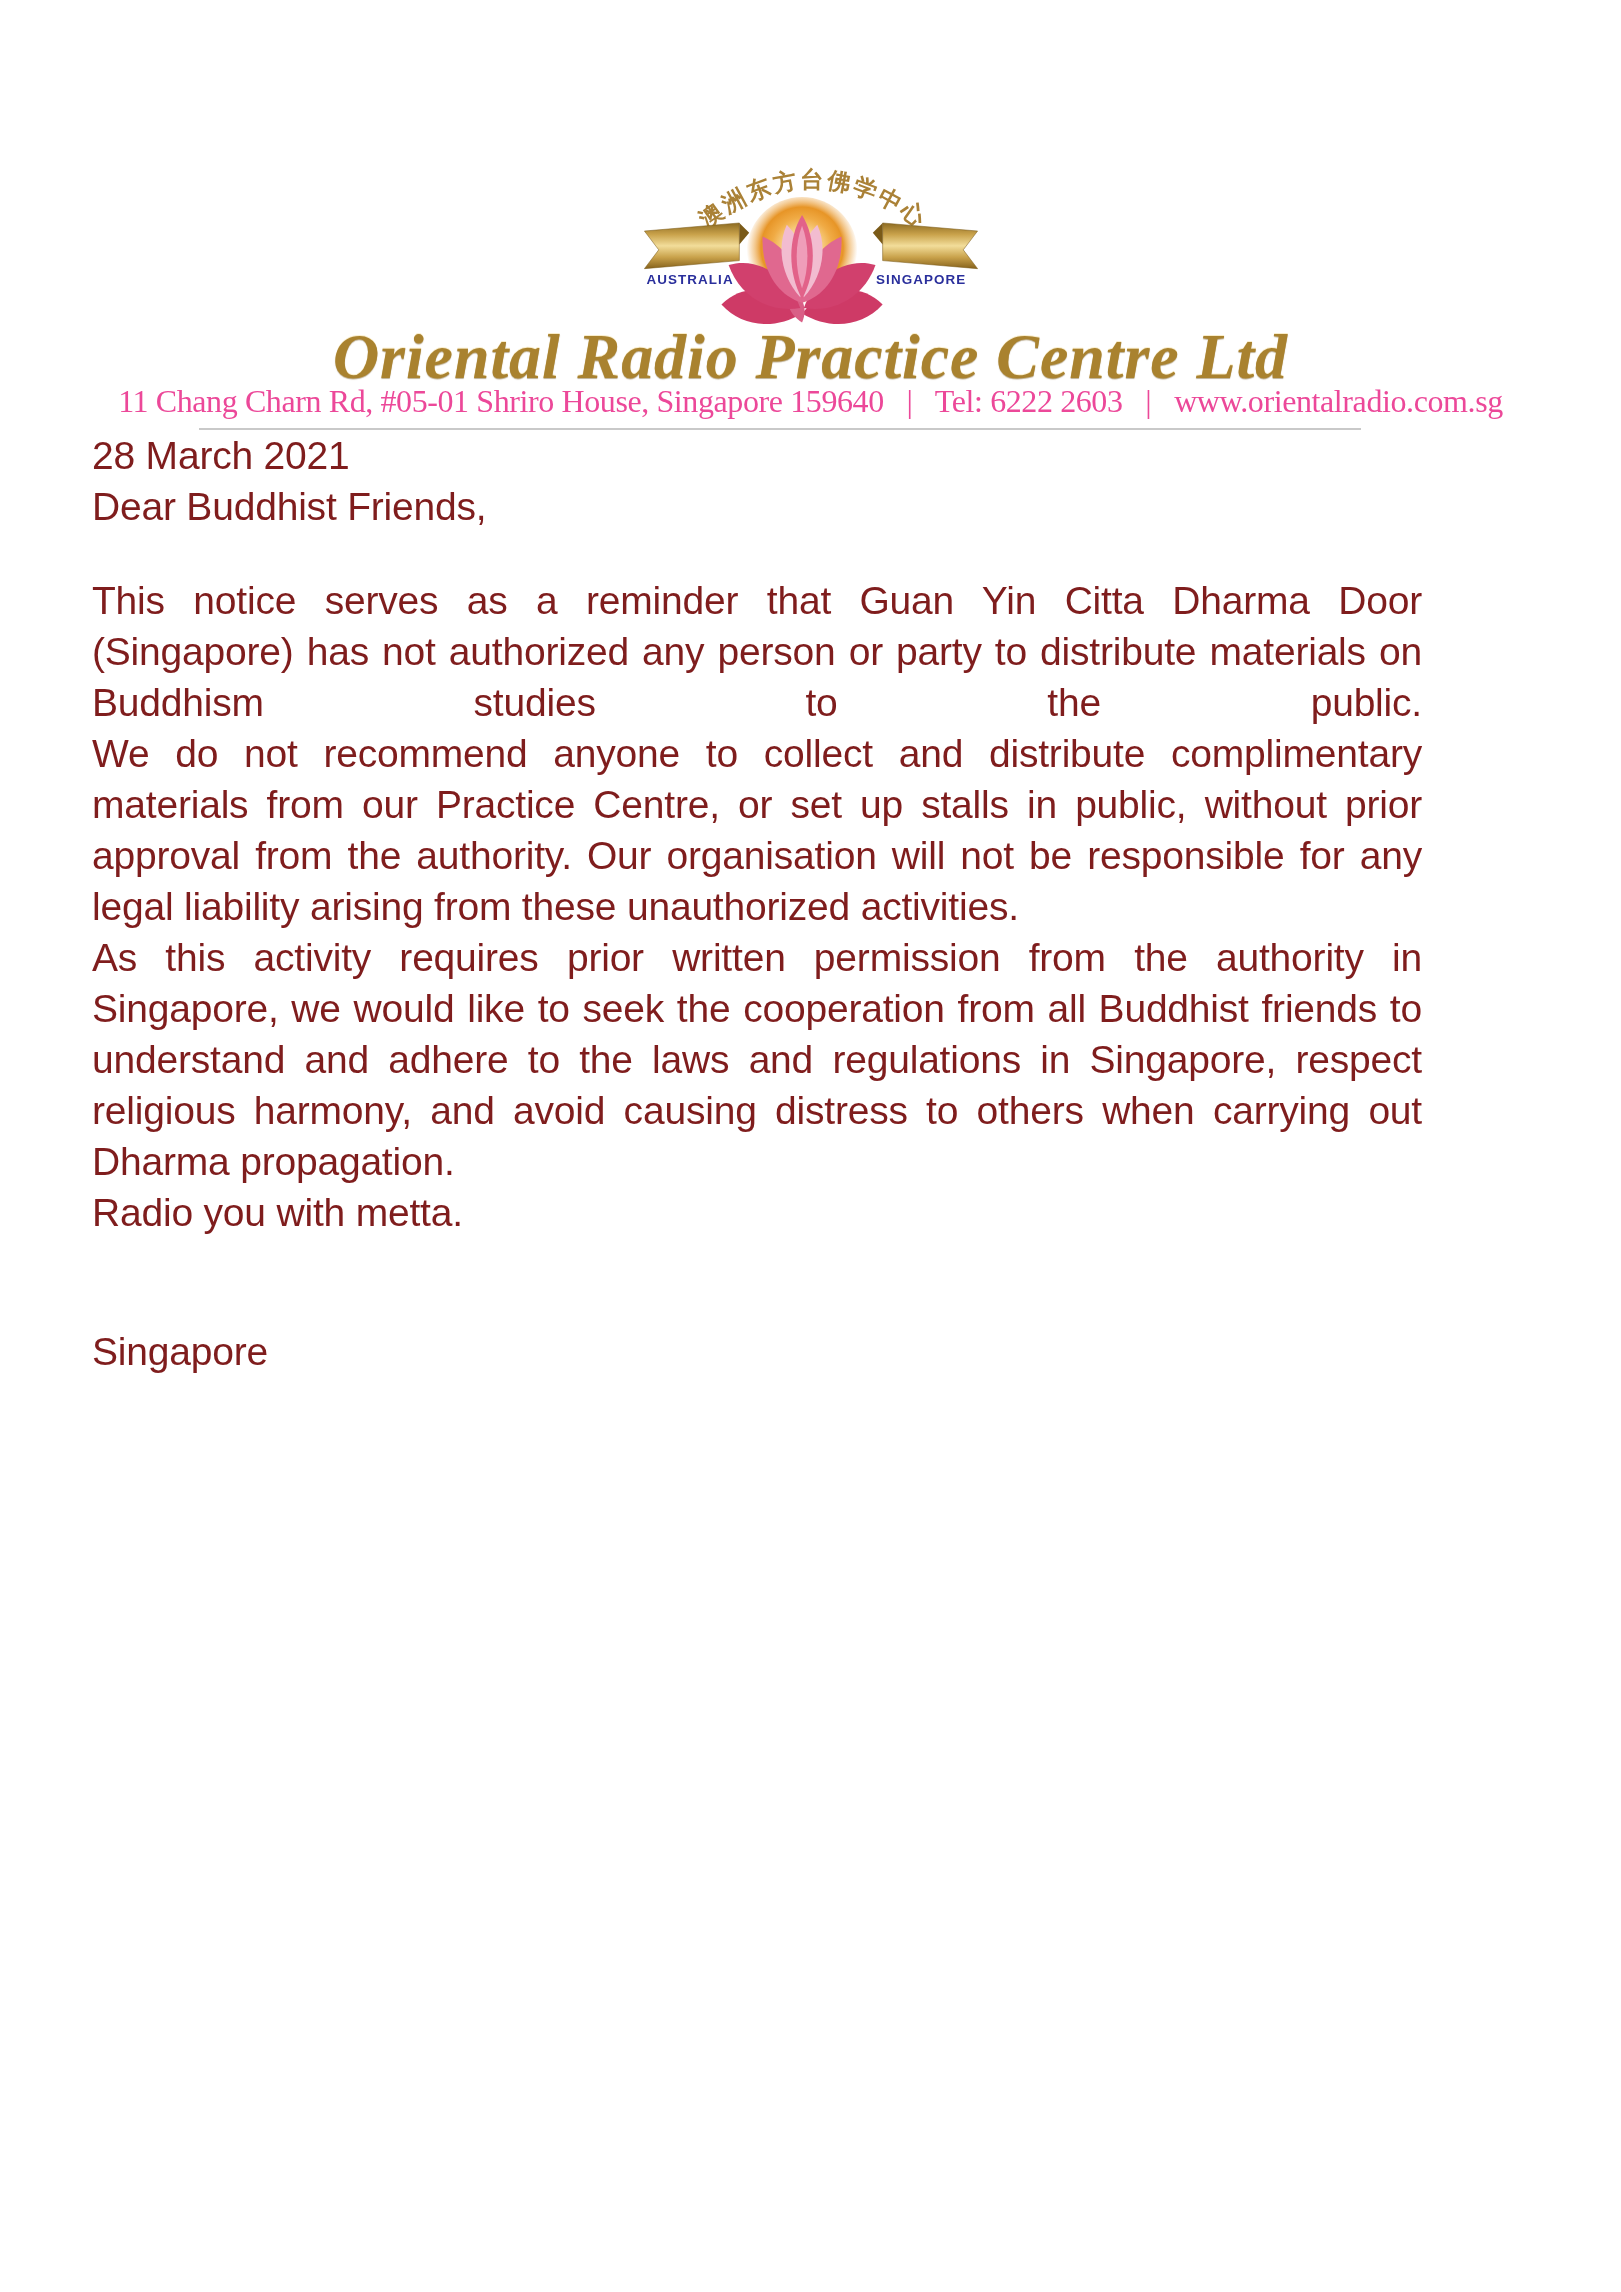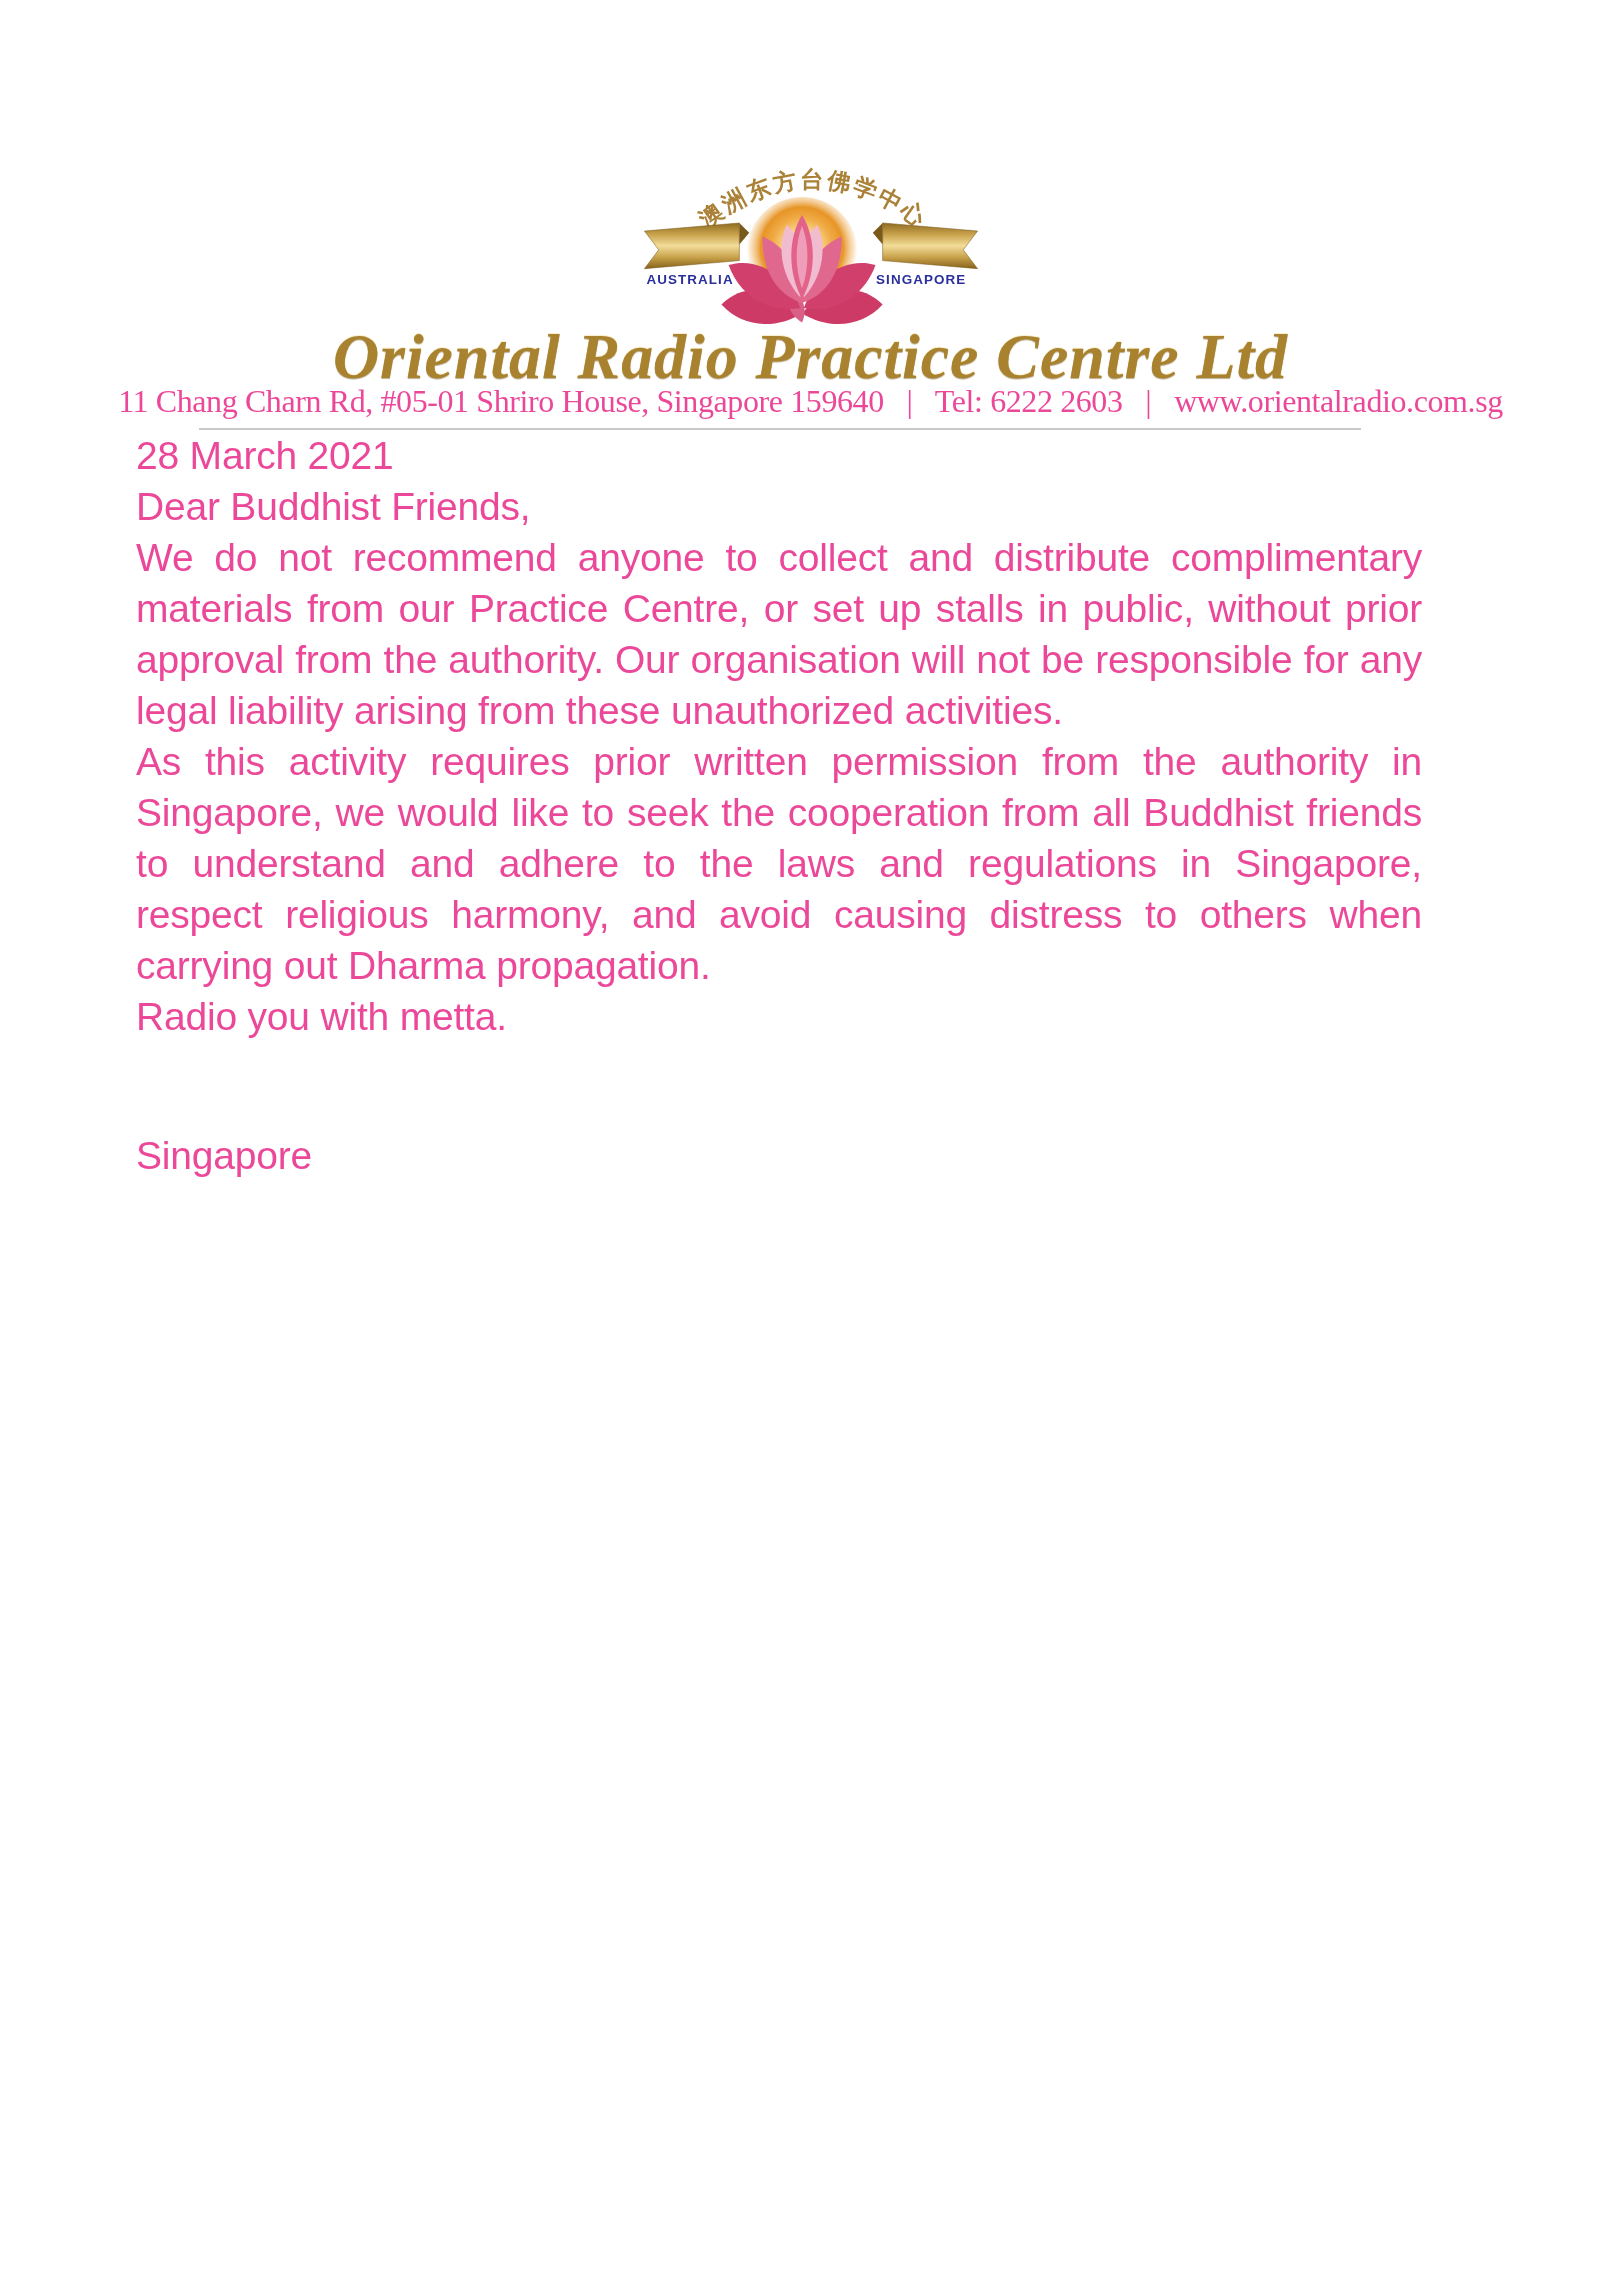--- a/index.html
+++ b/index.html
@@ -41,22 +41,21 @@
     border:none;
     border-top:2.7px solid #c9c9c9;
   }
 
   
   .letter{
     padding:0 199px 0 92px;
     font-size:39px;
     line-height:51px;
     letter-spacing:-0.2px;
-    color:#ec4899;
-    margin-left:44px;
+    color:#7f1d1d;
   }
   .letter p{margin:0;}
   .date{margin-top:59px;}
   .subject{
     margin:82px 0 0 0;
     font-size:40px;
     line-height:51px;
     font-weight:bold;
     text-decoration:underline;
     text-decoration-thickness:4.5px;
@@ -143,20 +142,21 @@
 
     <div class="header-divider"></div>
   </header>
 
   <main class="letter">
     <p class="date">28 March 2021</p>
 
 
     <p class="salutation">Dear Buddhist Friends,</p>
 
+    <p class="para first justify-last">This notice serves as a reminder that Guan Yin Citta Dharma Door (Singapore) has not authorized any person or party to distribute materials on Buddhism studies to the public.</p>
 
     <p class="para">We do not recommend anyone to collect and distribute complimentary materials from our Practice Centre, or set up stalls in public, without prior approval from the authority. Our organisation will not be responsible for any legal liability arising from these unauthorized activities.</p>
 
     <p class="para">As this activity requires prior written permission from the authority in Singapore, we would like to seek the cooperation from all Buddhist friends to understand and adhere to the laws and regulations in Singapore, respect religious harmony, and avoid causing distress to others when carrying out Dharma propagation.</p>
 
 
     <p class="closing">Radio you with metta.</p>
 
     <div class="signature">
       <p class="sig-line">Singapore</p>

